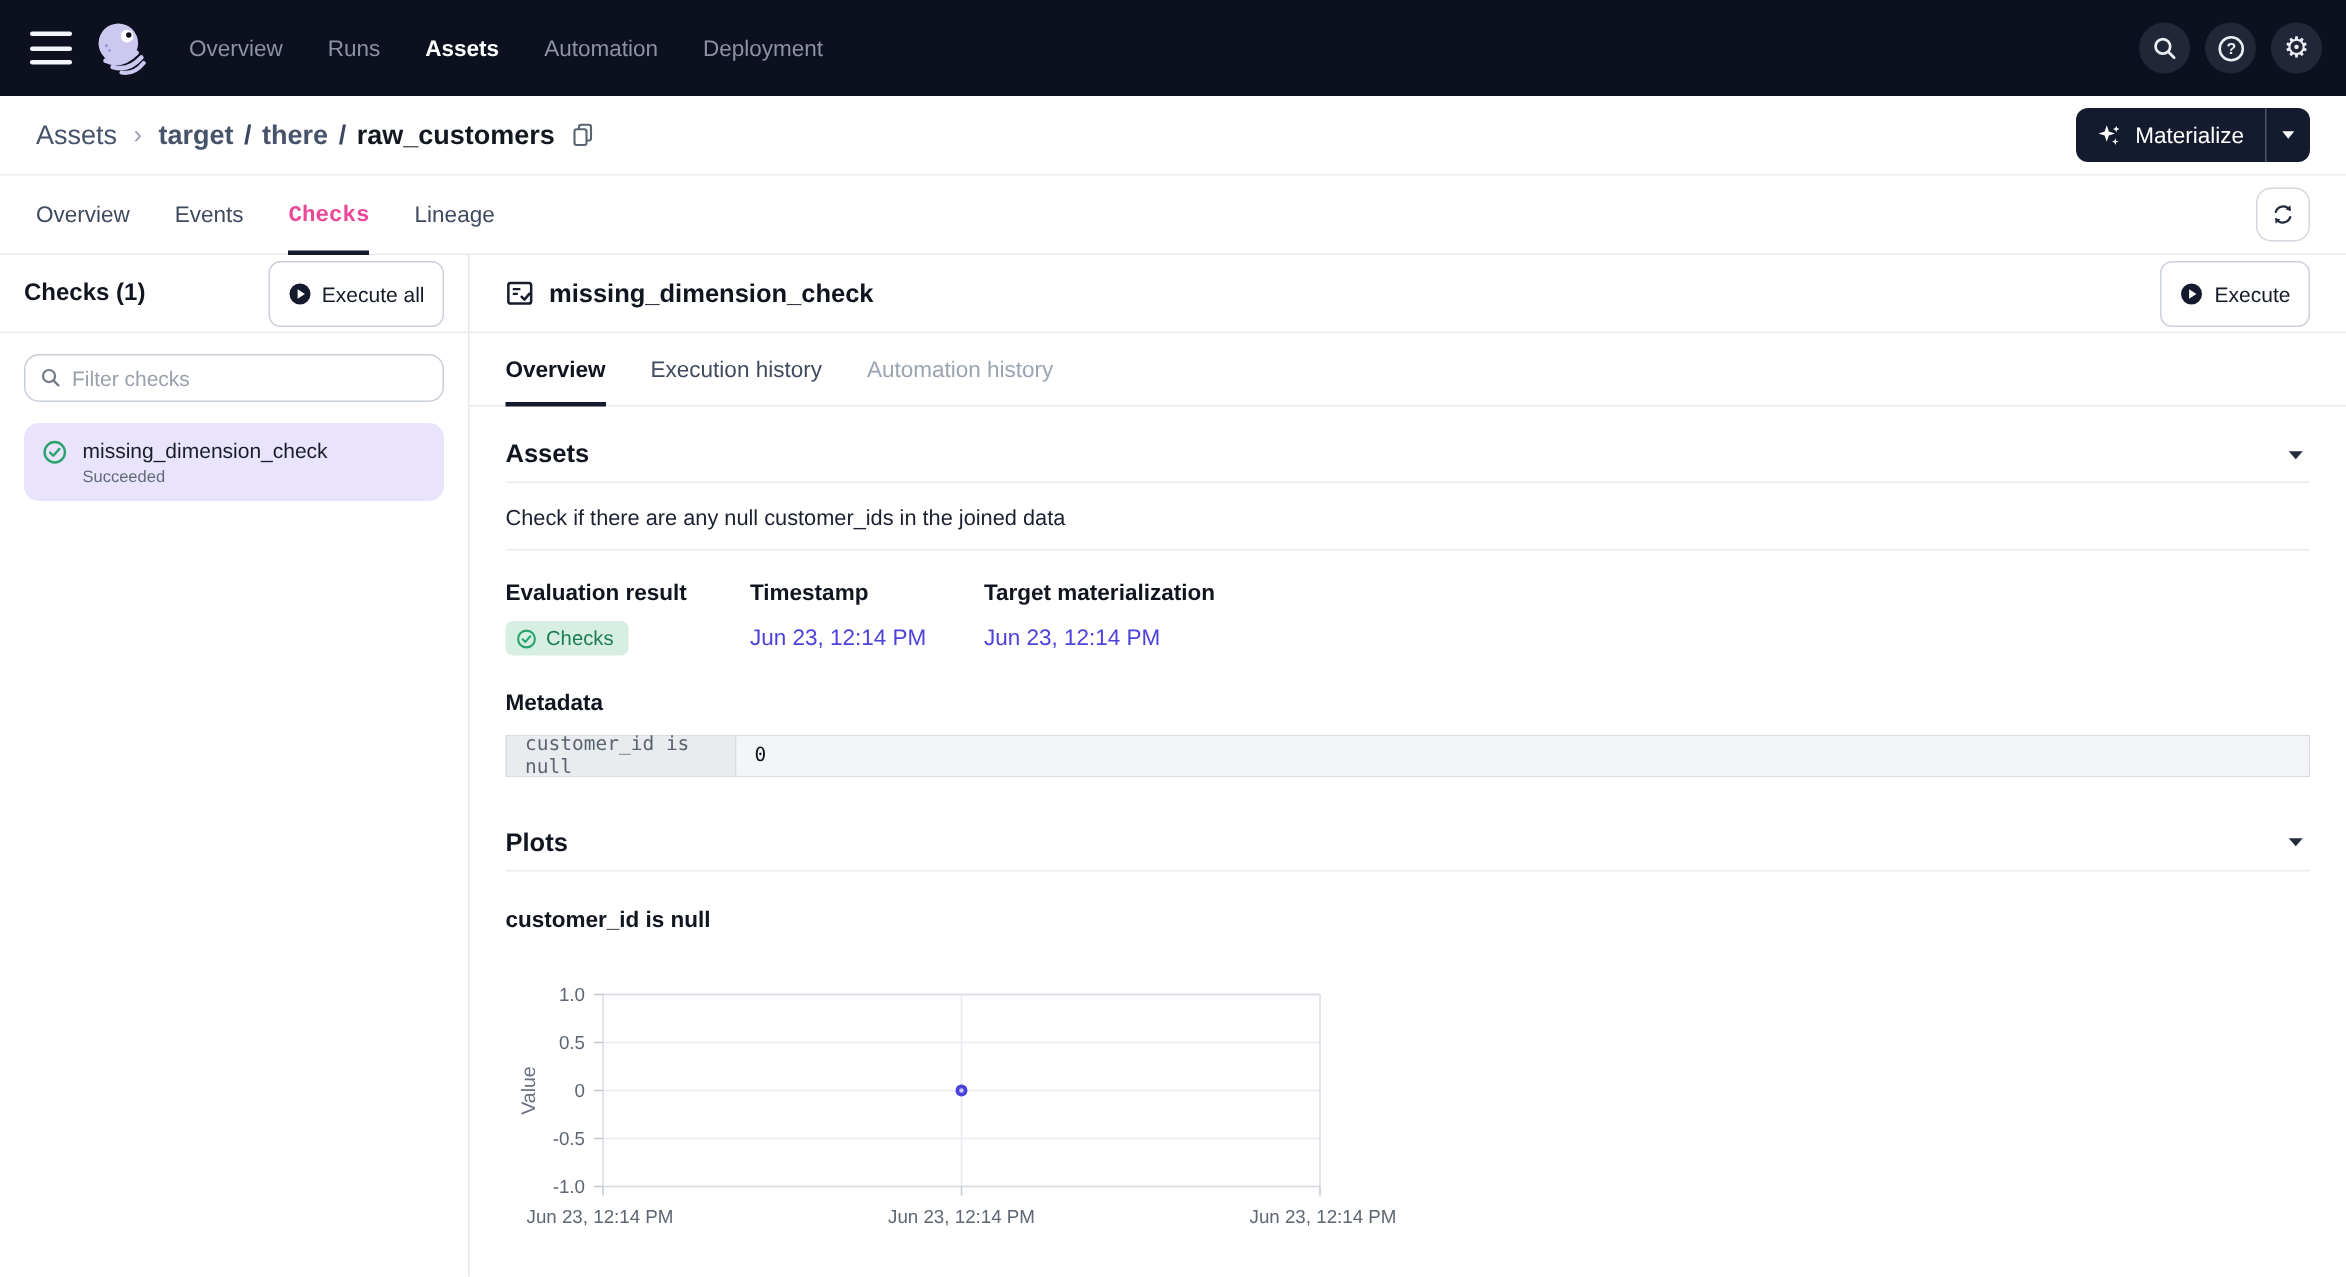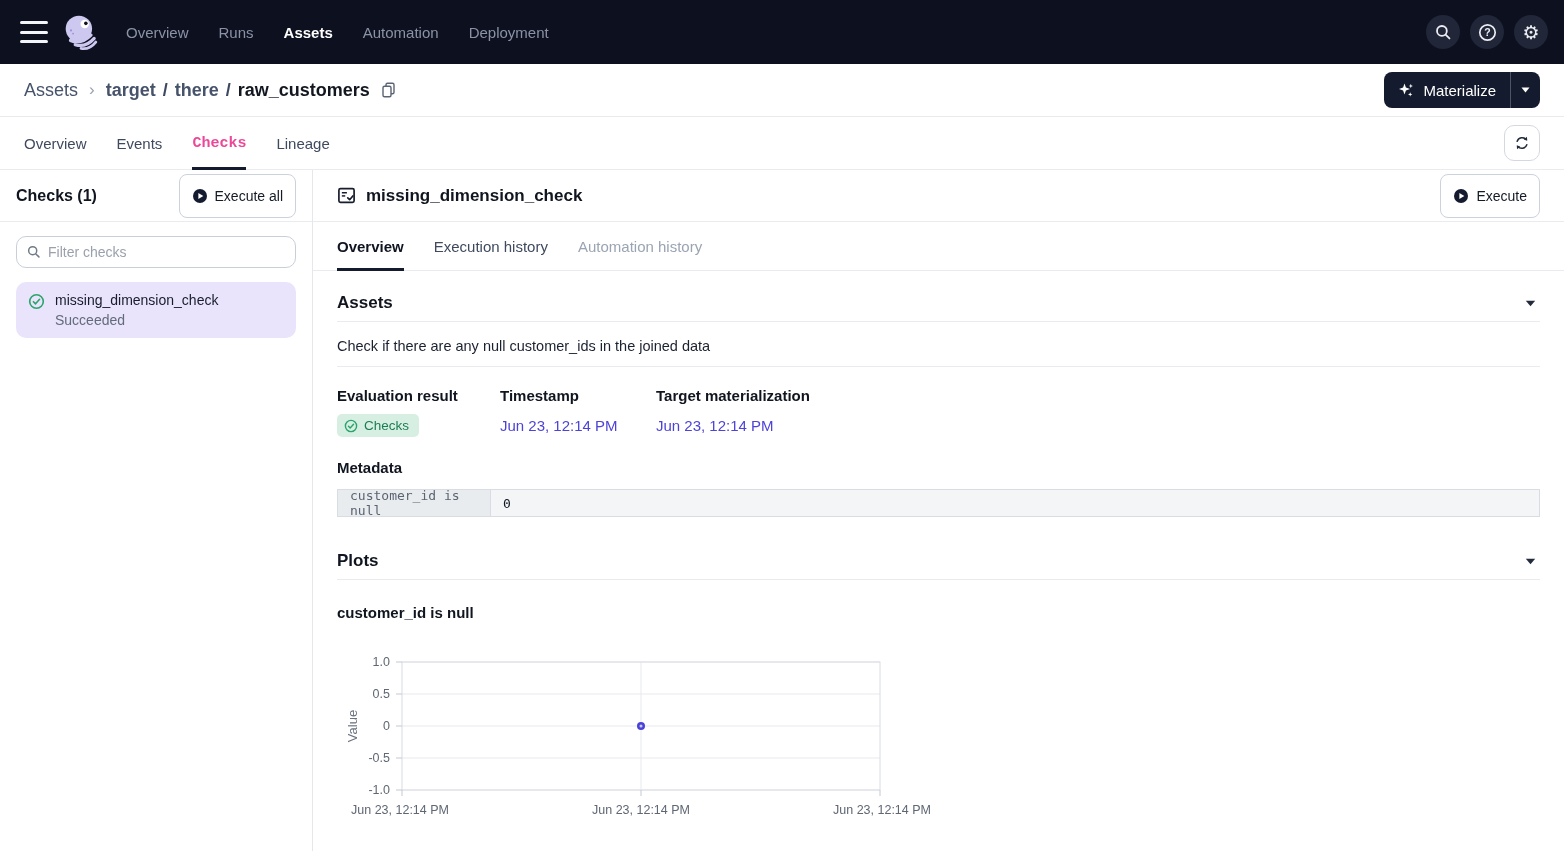--- a/index.html
+++ b/index.html
@@ -46,21 +46,21 @@
   .side-title { font-size:16px; font-weight:700; color:#10151f; }
   .btn { display:inline-flex; align-items:center; gap:7px; height:44px; padding:0 12px; border:1px solid #ccd2db; border-radius:8px; background:#fff; font-size:14px; color:#141a26; font-weight:500; cursor:pointer; }
   .filter-wrap { padding:14px 16px 6px; }
   .filter-box { height:32px; border:1px solid #c9cfd9; border-radius:10px; display:flex; align-items:center; gap:7px; padding:0 10px; background:#fff; }
   .filter-box input { border:none; outline:none; flex:1; font-size:14px; font-family:inherit; color:#10151f; background:transparent; }
   .filter-box input::placeholder { color:#9aa1ad; }
   .check-list { padding:8px 16px; }
   .check-item { background:#e9e4fb; border-radius:10px; padding:10px 12px; display:flex; gap:10px; cursor:pointer; }
   .check-item .ck-icn { margin-top:1px; flex:none; }
   .ck-name { font-size:14px; color:#171d2b; font-weight:500; }
-  .ck-status { font-size:14px; color:#626b7a; margin-top:4px; }
+  .ck-status { font-size:11px; color:#626b7a; margin-top:4px; }
 
   
   .main { flex:1; min-width:0; display:flex; flex-direction:column; }
   .main-head { height:52px; flex:none; display:flex; align-items:center; justify-content:space-between; padding:0 24px; border-bottom:1px solid #e9ebef; }
   .main-title-wrap { display:flex; align-items:center; gap:10px; }
   .main-title { font-size:17px; font-weight:700; color:#10151f; }
   .sub-tabs { height:49px; flex:none; display:flex; gap:30px; align-items:center; padding:0 24px; border-bottom:1px solid #e9ebef; }
   .s-tab { font-size:15px; color:#3f4a5f; font-weight:500; height:100%; display:flex; align-items:center; position:relative; cursor:pointer; }
   .s-tab.active { color:#0f1420; font-weight:700; }
   .s-tab.active::after { content:""; position:absolute; left:0; right:0; bottom:-1px; height:3px; background:#141b2e; }

